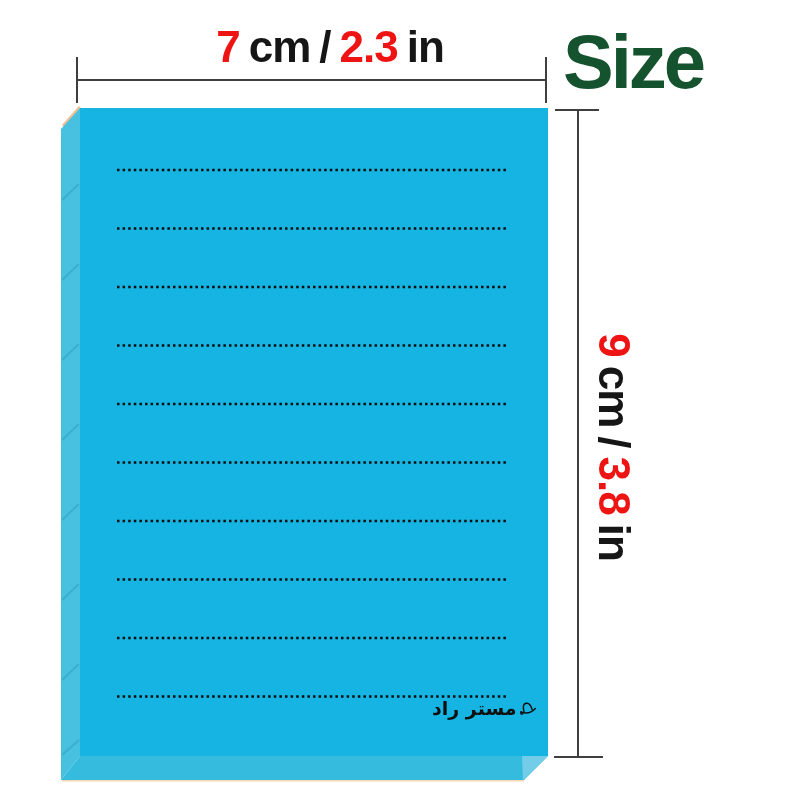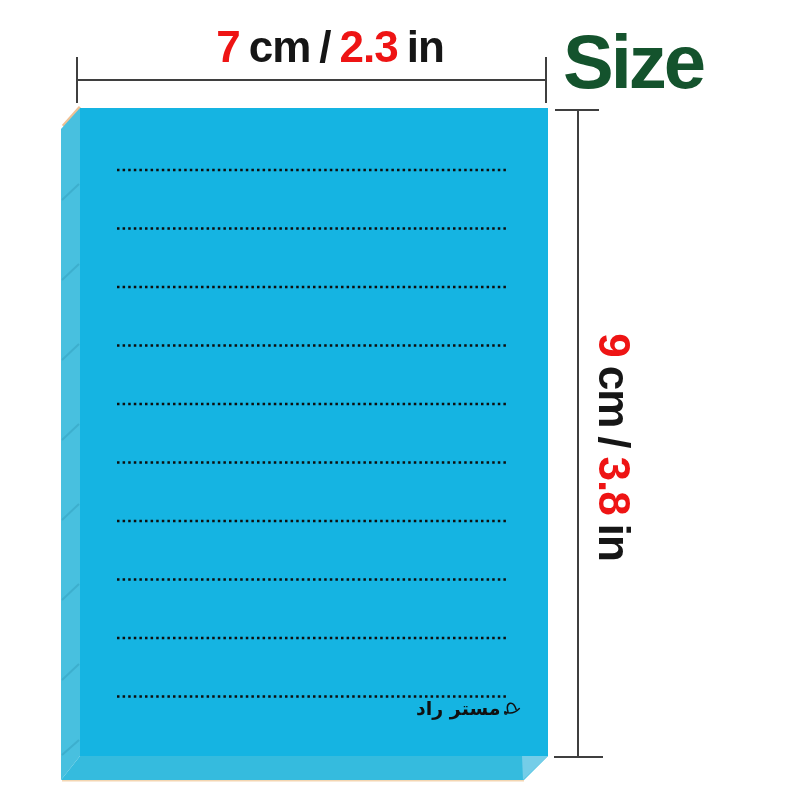--- a/index.html
+++ b/index.html
@@ -66,20 +66,21 @@
     align-items: center;
     gap: 1px;
     color: #101010;
   }
   .brand .brand-text {
     font-family: "DejaVu Sans", sans-serif;
     font-size: 19px;
     font-weight: bold;
     direction: rtl;
     white-space: nowrap;
+    margin-left: 16px;
   }
   .brand svg { display: block; }
 </style>
 </head>
 <body>
 
 <div class="stage">
 
   <svg class="layer" width="800" height="800" viewBox="0 0 800 800">
 

